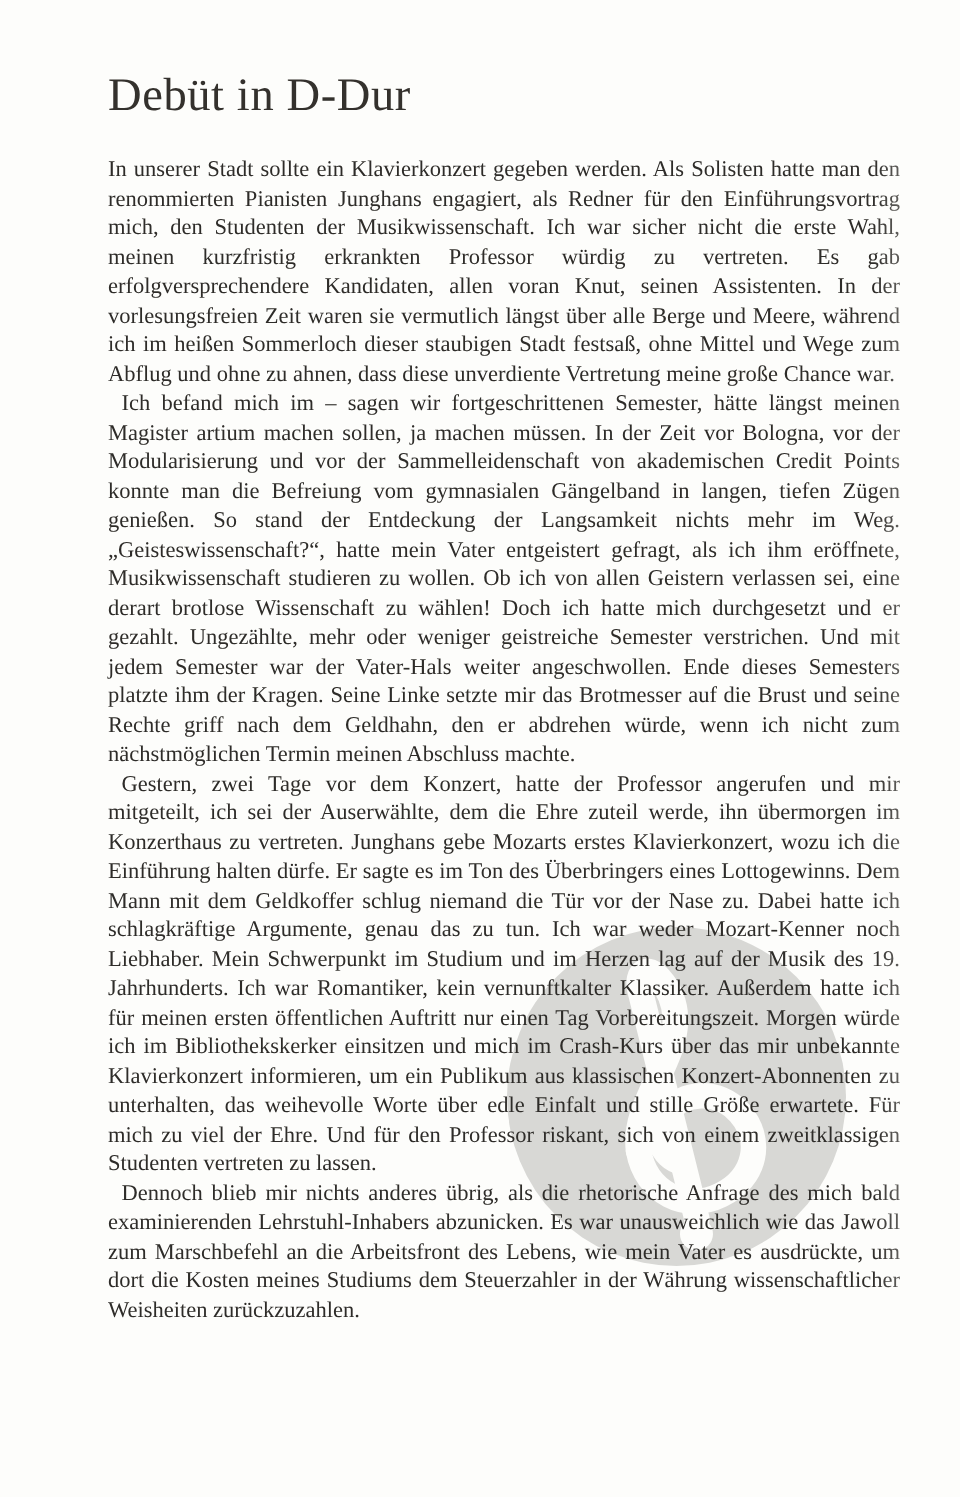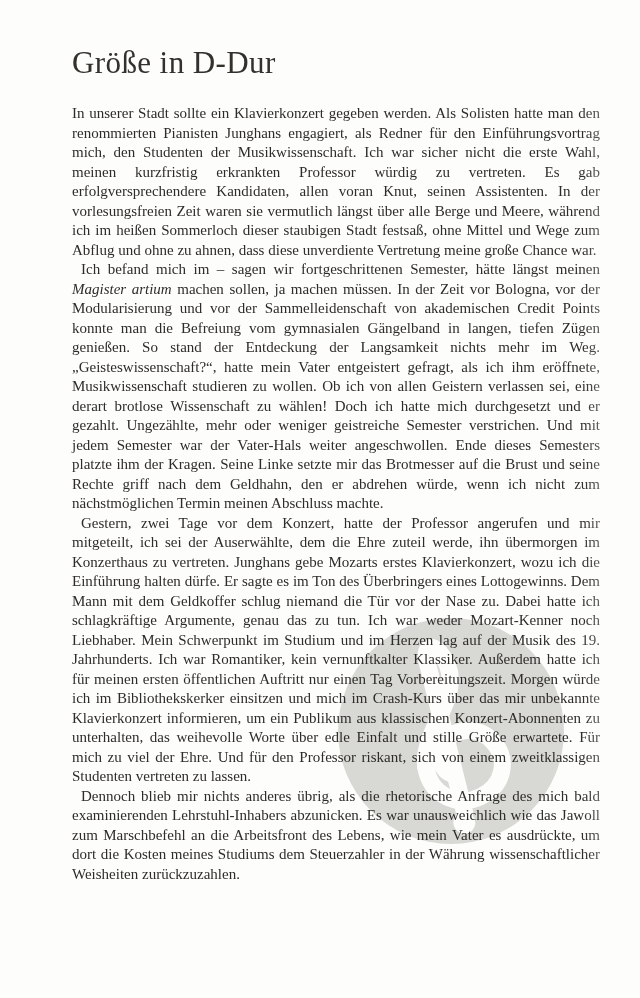--- a/index.html
+++ b/index.html
@@ -40,21 +40,21 @@
   .body-text {
     margin-top: 24px;
     font-size: 15px;
     line-height: 19.5px;
     text-align: justify;
     hyphens: auto;
     -webkit-hyphens: auto;
   }
   .body-text p { margin: 0; }
   .body-text p.indented { text-indent: 9px; }
-  .italic { font-style: italic; }
+  .italic { }
   
   .edge-fade {
     position: absolute;
     top: 0;
     right: 0;
     width: 58px;
     height: 100%;
     z-index: 2;
     pointer-events: none;
     background: linear-gradient(to right, rgba(253,253,251,0) 0%, rgba(253,253,251,0.55) 70%, rgba(253,253,251,0.75) 100%);
@@ -73,21 +73,21 @@
         <path d="M99,198 L121,42 C123,30 132,28 136,40 C142,57 137,72 125,86 C107,106 86,118 80,141"></path>
 
         <path d="M80,141 C74,169 94,191 120,189 C146,187 160,165 152,143 C145,123 122,115 106,125 C94,133 92,151 104,159"></path>
 
         <circle cx="95" cy="207" r="11" fill="#fdfdfb" stroke="none"></circle>
       </g>
     </svg>
   </div>
 
   <div class="content">
-    <h1 class="chapter-title">Größe in D-Dur</h1>
+    <h1 class="chapter-title">Debüt in D-Dur</h1>
 
     <div class="body-text">
       <p>In unserer Stadt sollte ein Klavierkonzert gegeben werden. Als Solisten hatte man den renommierten Pianisten Junghans engagiert, als Redner für den Einführungsvortrag mich, den Studenten der Musikwissenschaft. Ich war sicher nicht die erste Wahl, meinen kurzfristig erkrankten Professor würdig zu vertreten. Es gab erfolgversprechendere Kandidaten, allen voran Knut, seinen Assistenten. In der vorlesungsfreien Zeit waren sie vermutlich längst über alle Berge und Meere, während ich im heißen Sommerloch dieser staubigen Stadt festsaß, ohne Mittel und Wege zum Abflug und ohne zu ahnen, dass diese unverdiente Vertretung meine große Chance war.</p>
 
       <p class="indented"><span>Ich befand mich im – sagen wir fortgeschrittenen Semester, hätte längst meinen </span><span class="italic">Magister artium</span><span> machen sollen, ja machen müssen. In der Zeit vor Bologna, vor der Modularisierung und vor der Sammelleidenschaft von akademischen Credit Points konnte man die Befreiung vom gymnasialen Gängelband in langen, tiefen Zügen genießen. So stand der Entdeckung der Langsamkeit nichts mehr im Weg. „Geisteswissenschaft?“, hatte mein Vater entgeistert gefragt, als ich ihm eröffnete, Musikwissenschaft studieren zu wollen. Ob ich von allen Geistern verlassen sei, eine derart brotlose Wissenschaft zu wählen! Doch ich hatte mich durchgesetzt und er gezahlt. Ungezählte, mehr oder weniger geistreiche Semester verstrichen. Und mit jedem Semester war der Vater-Hals weiter angeschwollen. Ende dieses Semesters platzte ihm der Kragen. Seine Linke setzte mir das Brotmesser auf die Brust und seine Rechte griff nach dem Geldhahn, den er abdrehen würde, wenn ich nicht zum nächstmöglichen Termin meinen Abschluss machte.</span></p>
 
       <p class="indented">Gestern, zwei Tage vor dem Konzert, hatte der Professor angerufen und mir mitgeteilt, ich sei der Auserwählte, dem die Ehre zuteil werde, ihn übermorgen im Konzerthaus zu vertreten. Junghans gebe Mozarts erstes Klavierkonzert, wozu ich die Einführung halten dürfe. Er sagte es im Ton des Überbringers eines Lottogewinns. Dem Mann mit dem Geldkoffer schlug niemand die Tür vor der Nase zu. Dabei hatte ich schlagkräftige Argumente, genau das zu tun. Ich war weder Mozart-Kenner noch Liebhaber. Mein Schwerpunkt im Studium und im Herzen lag auf der Musik des 19. Jahrhunderts. Ich war Romantiker, kein vernunftkalter Klassiker. Außerdem hatte ich für meinen ersten öffentlichen Auftritt nur einen Tag Vorbereitungszeit. Morgen würde ich im Bibliothekskerker einsitzen und mich im Crash-Kurs über das mir unbekannte Klavierkonzert informieren, um ein Publikum aus klassischen Konzert-Abonnenten zu unterhalten, das weihevolle Worte über edle Einfalt und stille Größe erwartete. Für mich zu viel der Ehre. Und für den Professor riskant, sich von einem zweitklassigen Studenten vertreten zu lassen.</p>
 
       <p class="indented">Dennoch blieb mir nichts anderes übrig, als die rhetorische Anfrage des mich bald examinierenden Lehrstuhl-Inhabers abzunicken. Es war unausweichlich wie das Jawoll zum Marschbefehl an die Arbeitsfront des Lebens, wie mein Vater es ausdrückte, um dort die Kosten meines Studiums dem Steuerzahler in der Währung wissenschaftlicher Weisheiten zurückzuzahlen.</p>
     </div>

